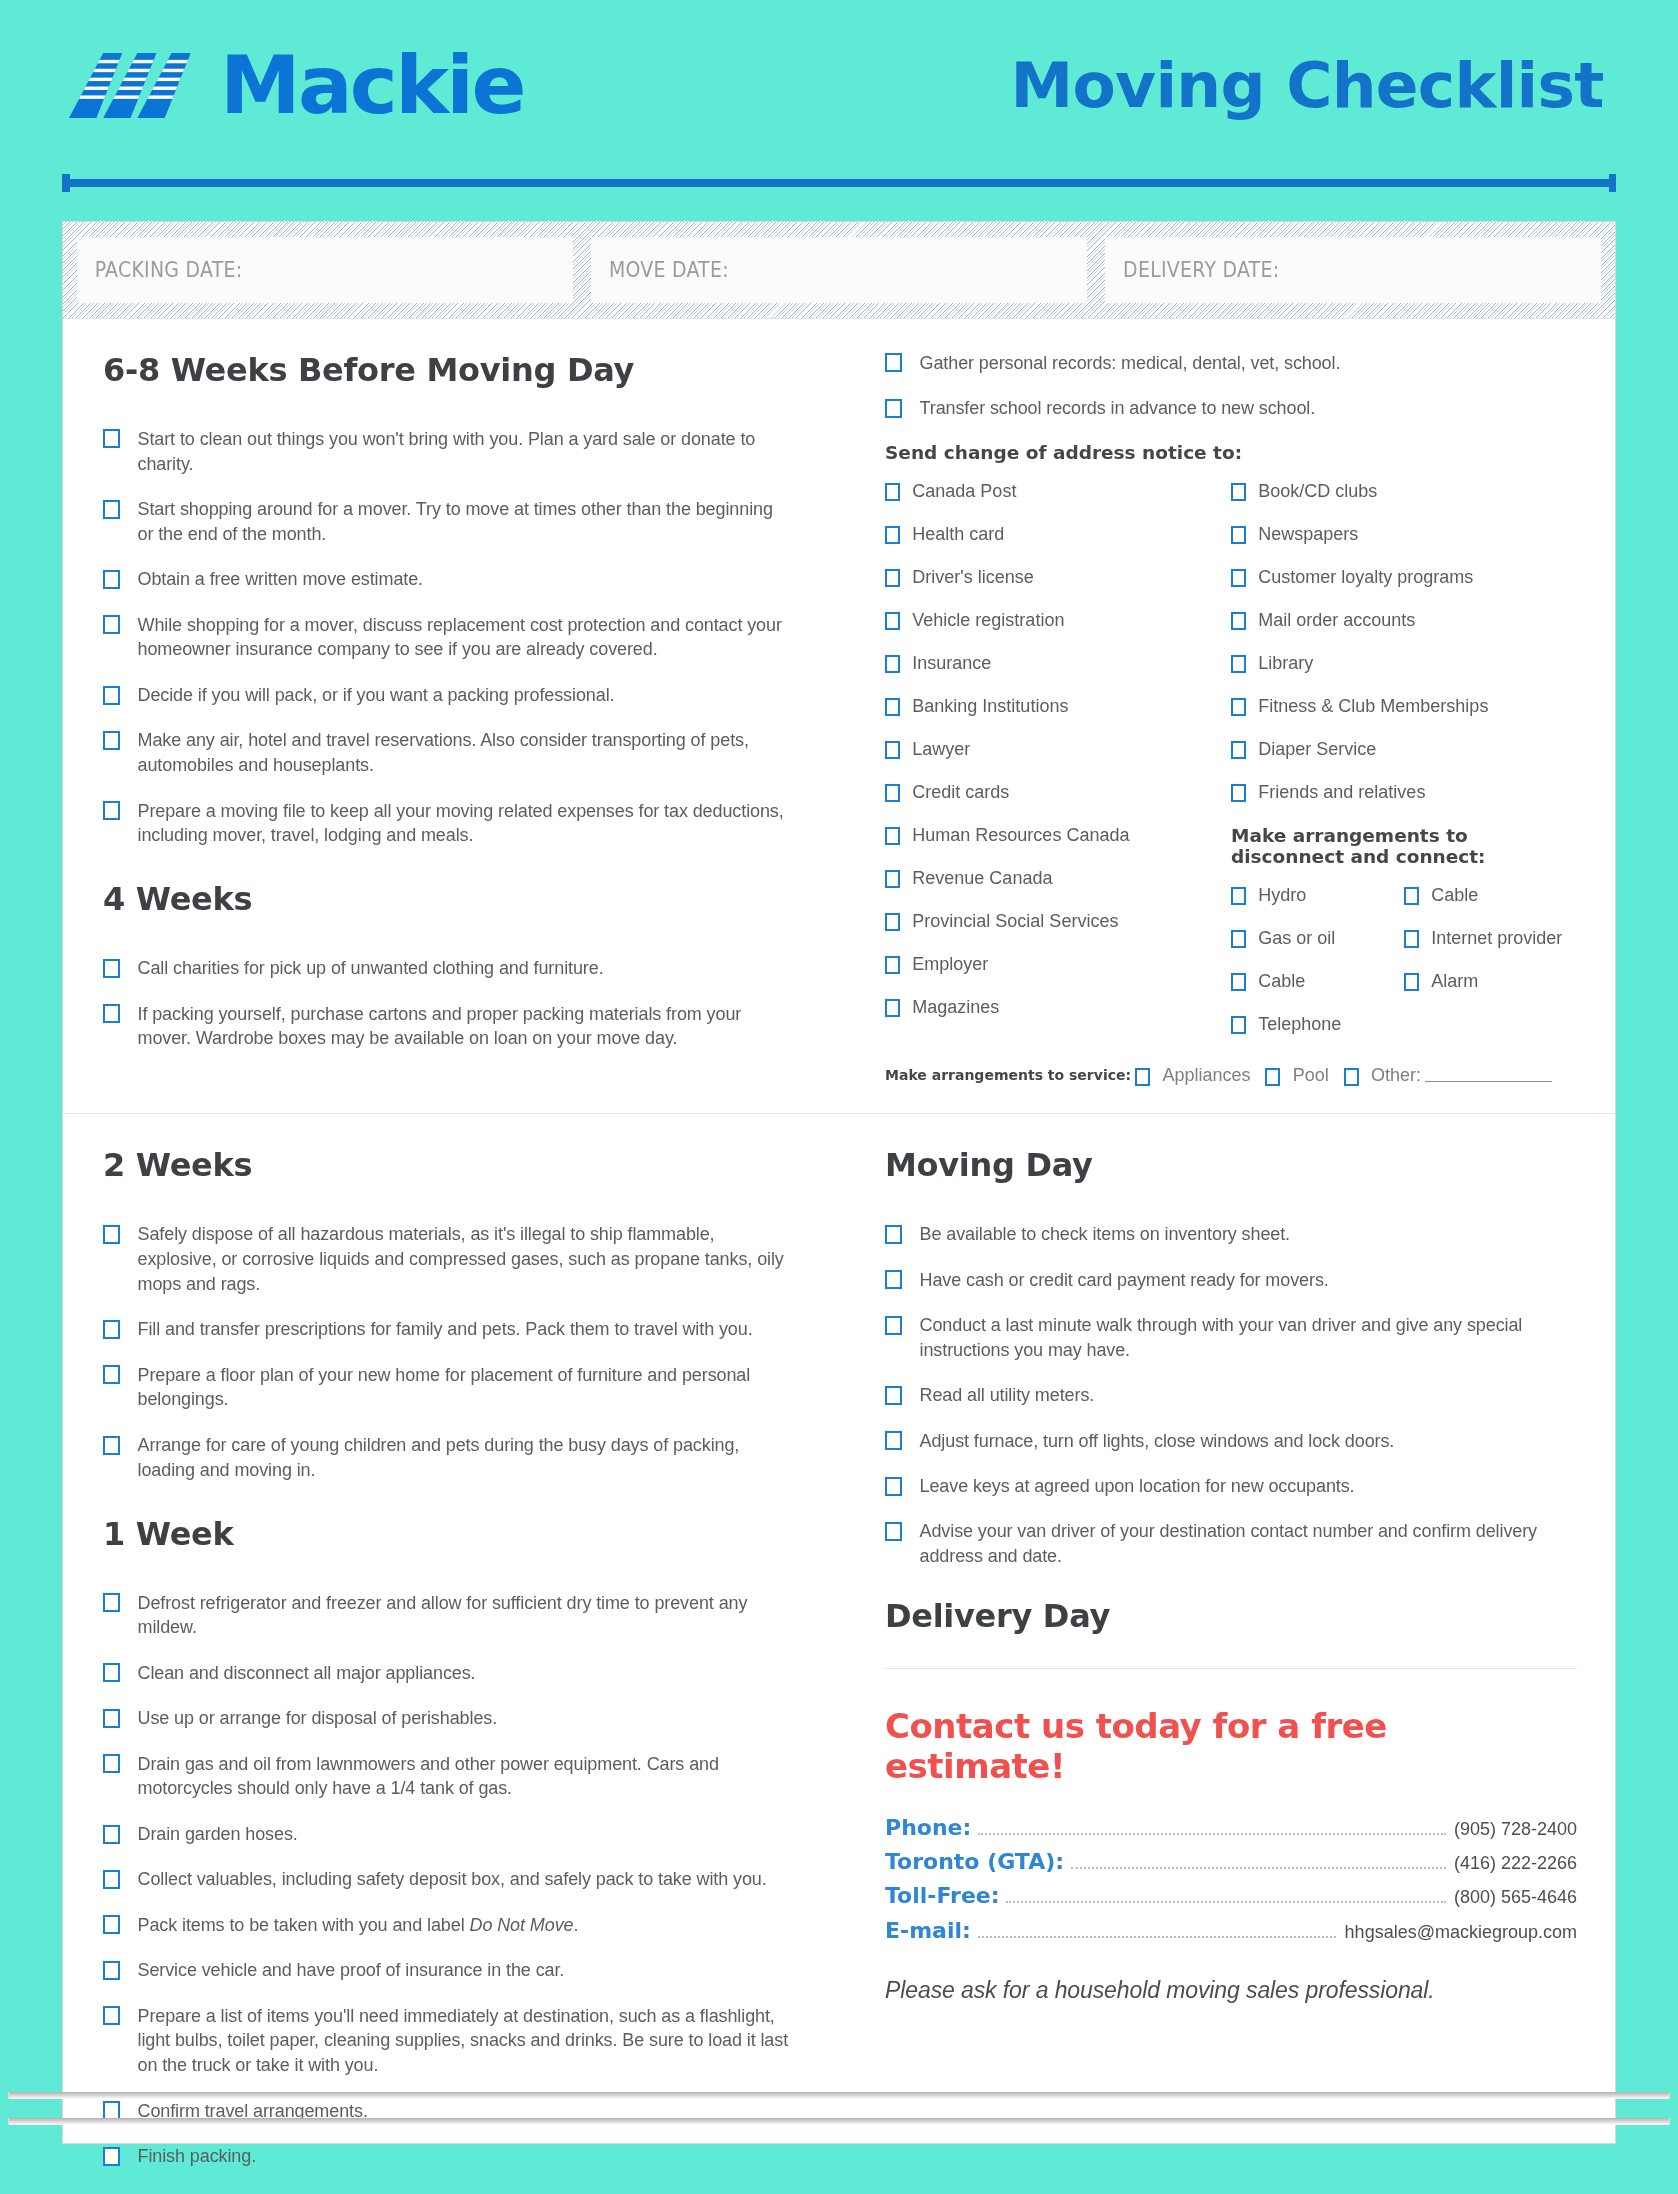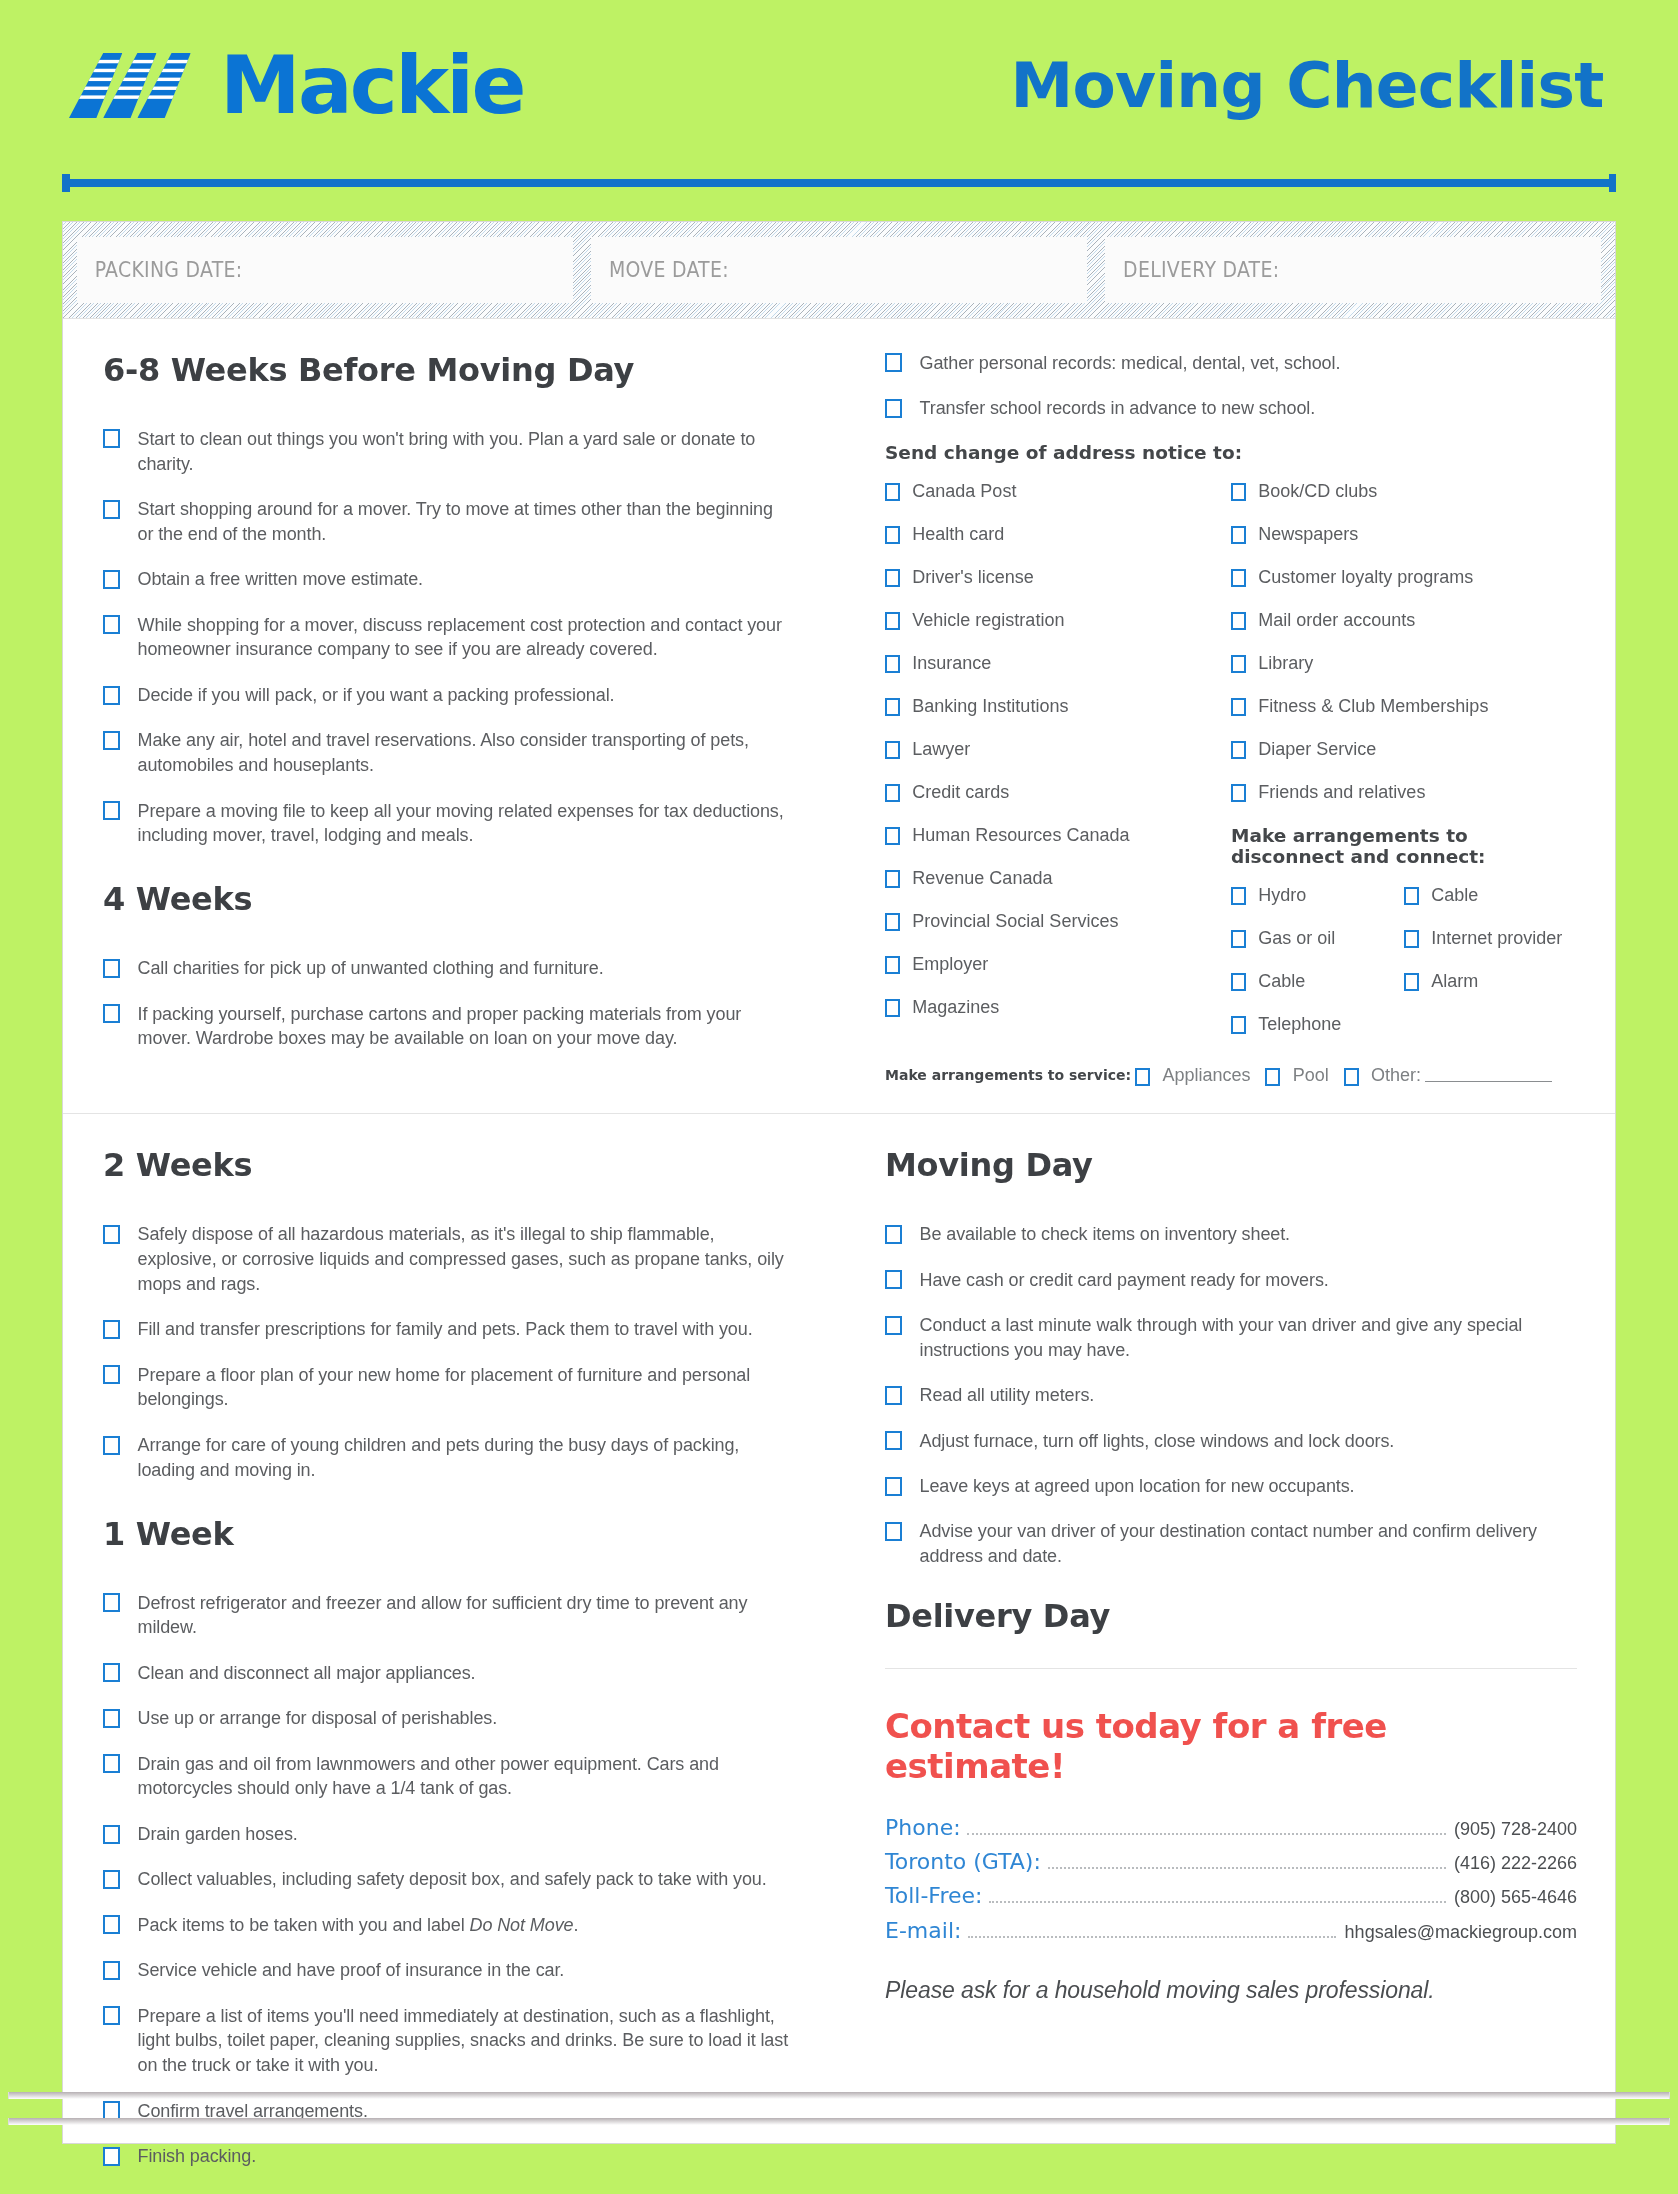--- a/index.html
+++ b/index.html
@@ -8,21 +8,21 @@
     width: 1678px;
     height: 2194px;
     background: #ffffff;
     font-family: "Liberation Sans", sans-serif;
   }
 
   .page {
     position: relative;
     width: 1678px;
     height: 2194px;
-    background: #bef264;
+    background: #5eead4;
     padding: 0 62px;
   }
 
   
   .header {
     position: relative;
     height: 171px;
     display: flex;
     align-items: center;
     justify-content: space-between;
@@ -225,21 +225,21 @@
     letter-spacing: -0.5px;
     margin-bottom: 29px;
   }
   .contact-row {
     display: flex;
     align-items: baseline;
     margin-bottom: 8.2px;
   }
   .contact-label {
     font-family: "DejaVu Sans", sans-serif;
-    font-weight: normal;
+    font-weight: bold;
     font-size: 22px;
     color: #2f86d4;
     white-space: nowrap;
   }
   .dots {
     flex: 1;
     border-bottom: 2.1px dotted #b9bcbf;
     margin: 0 8.2px 6.2px 6.9px;
     height: 0.7px;
   }

